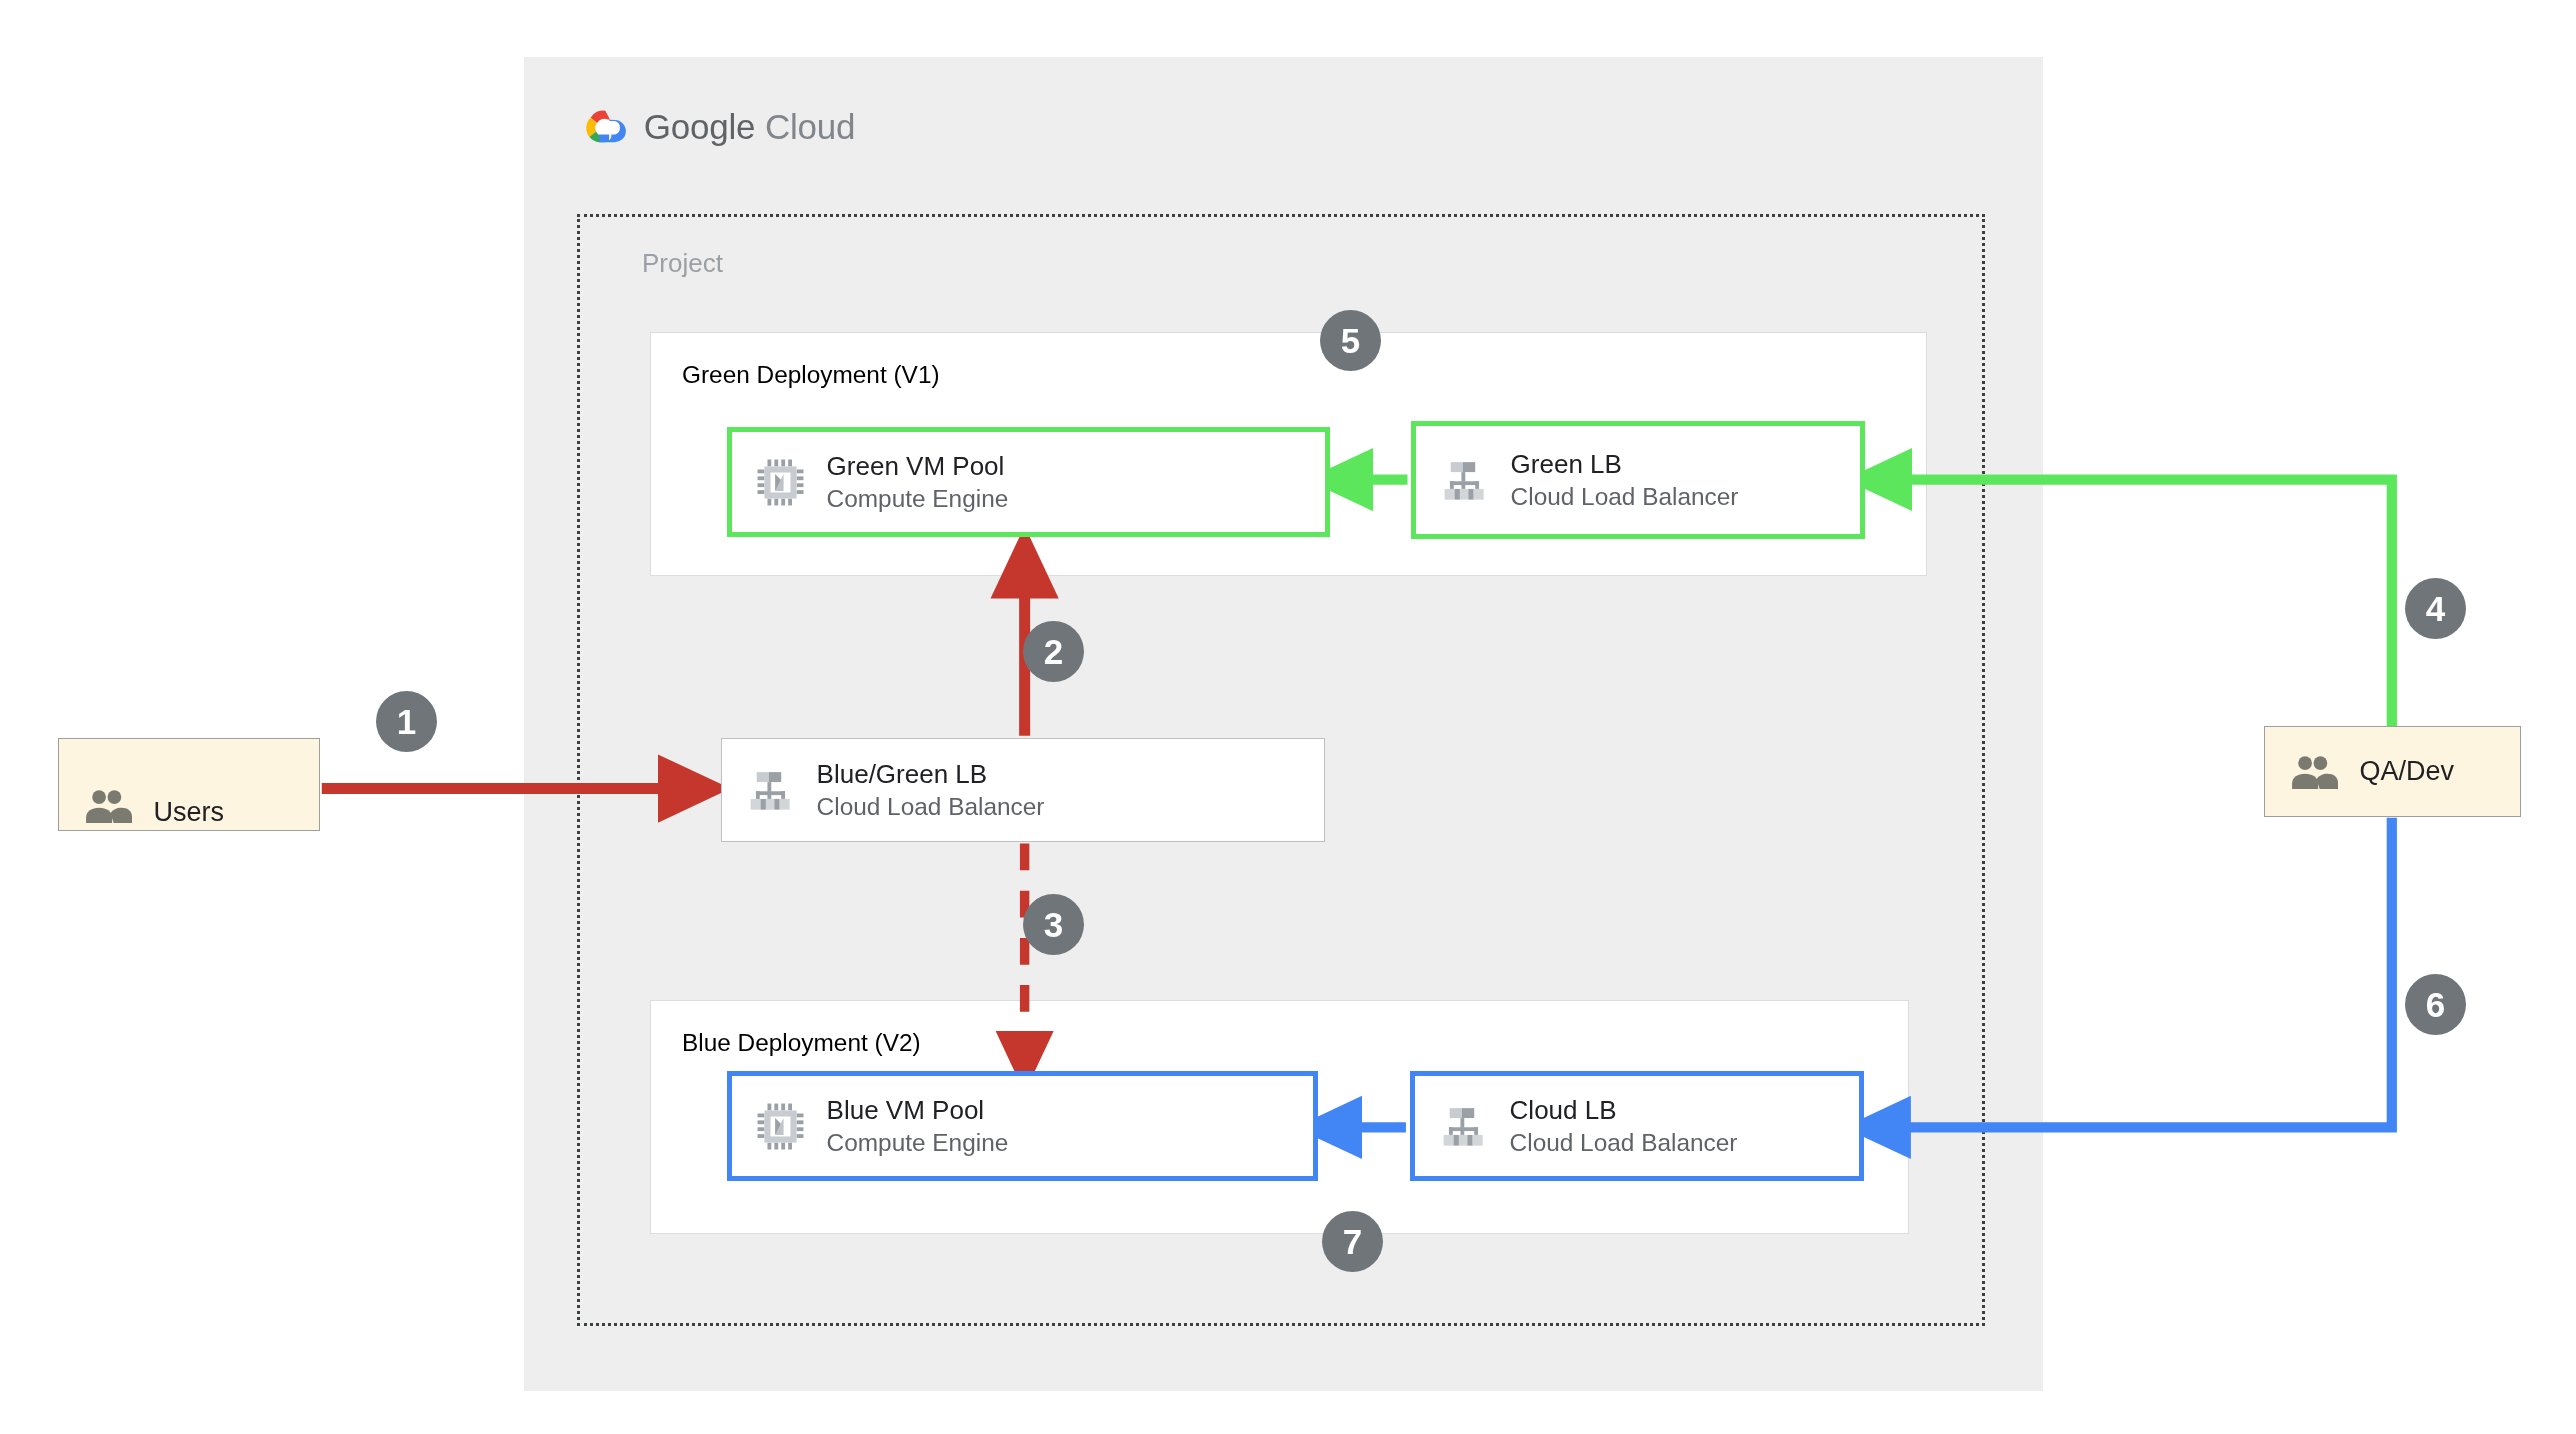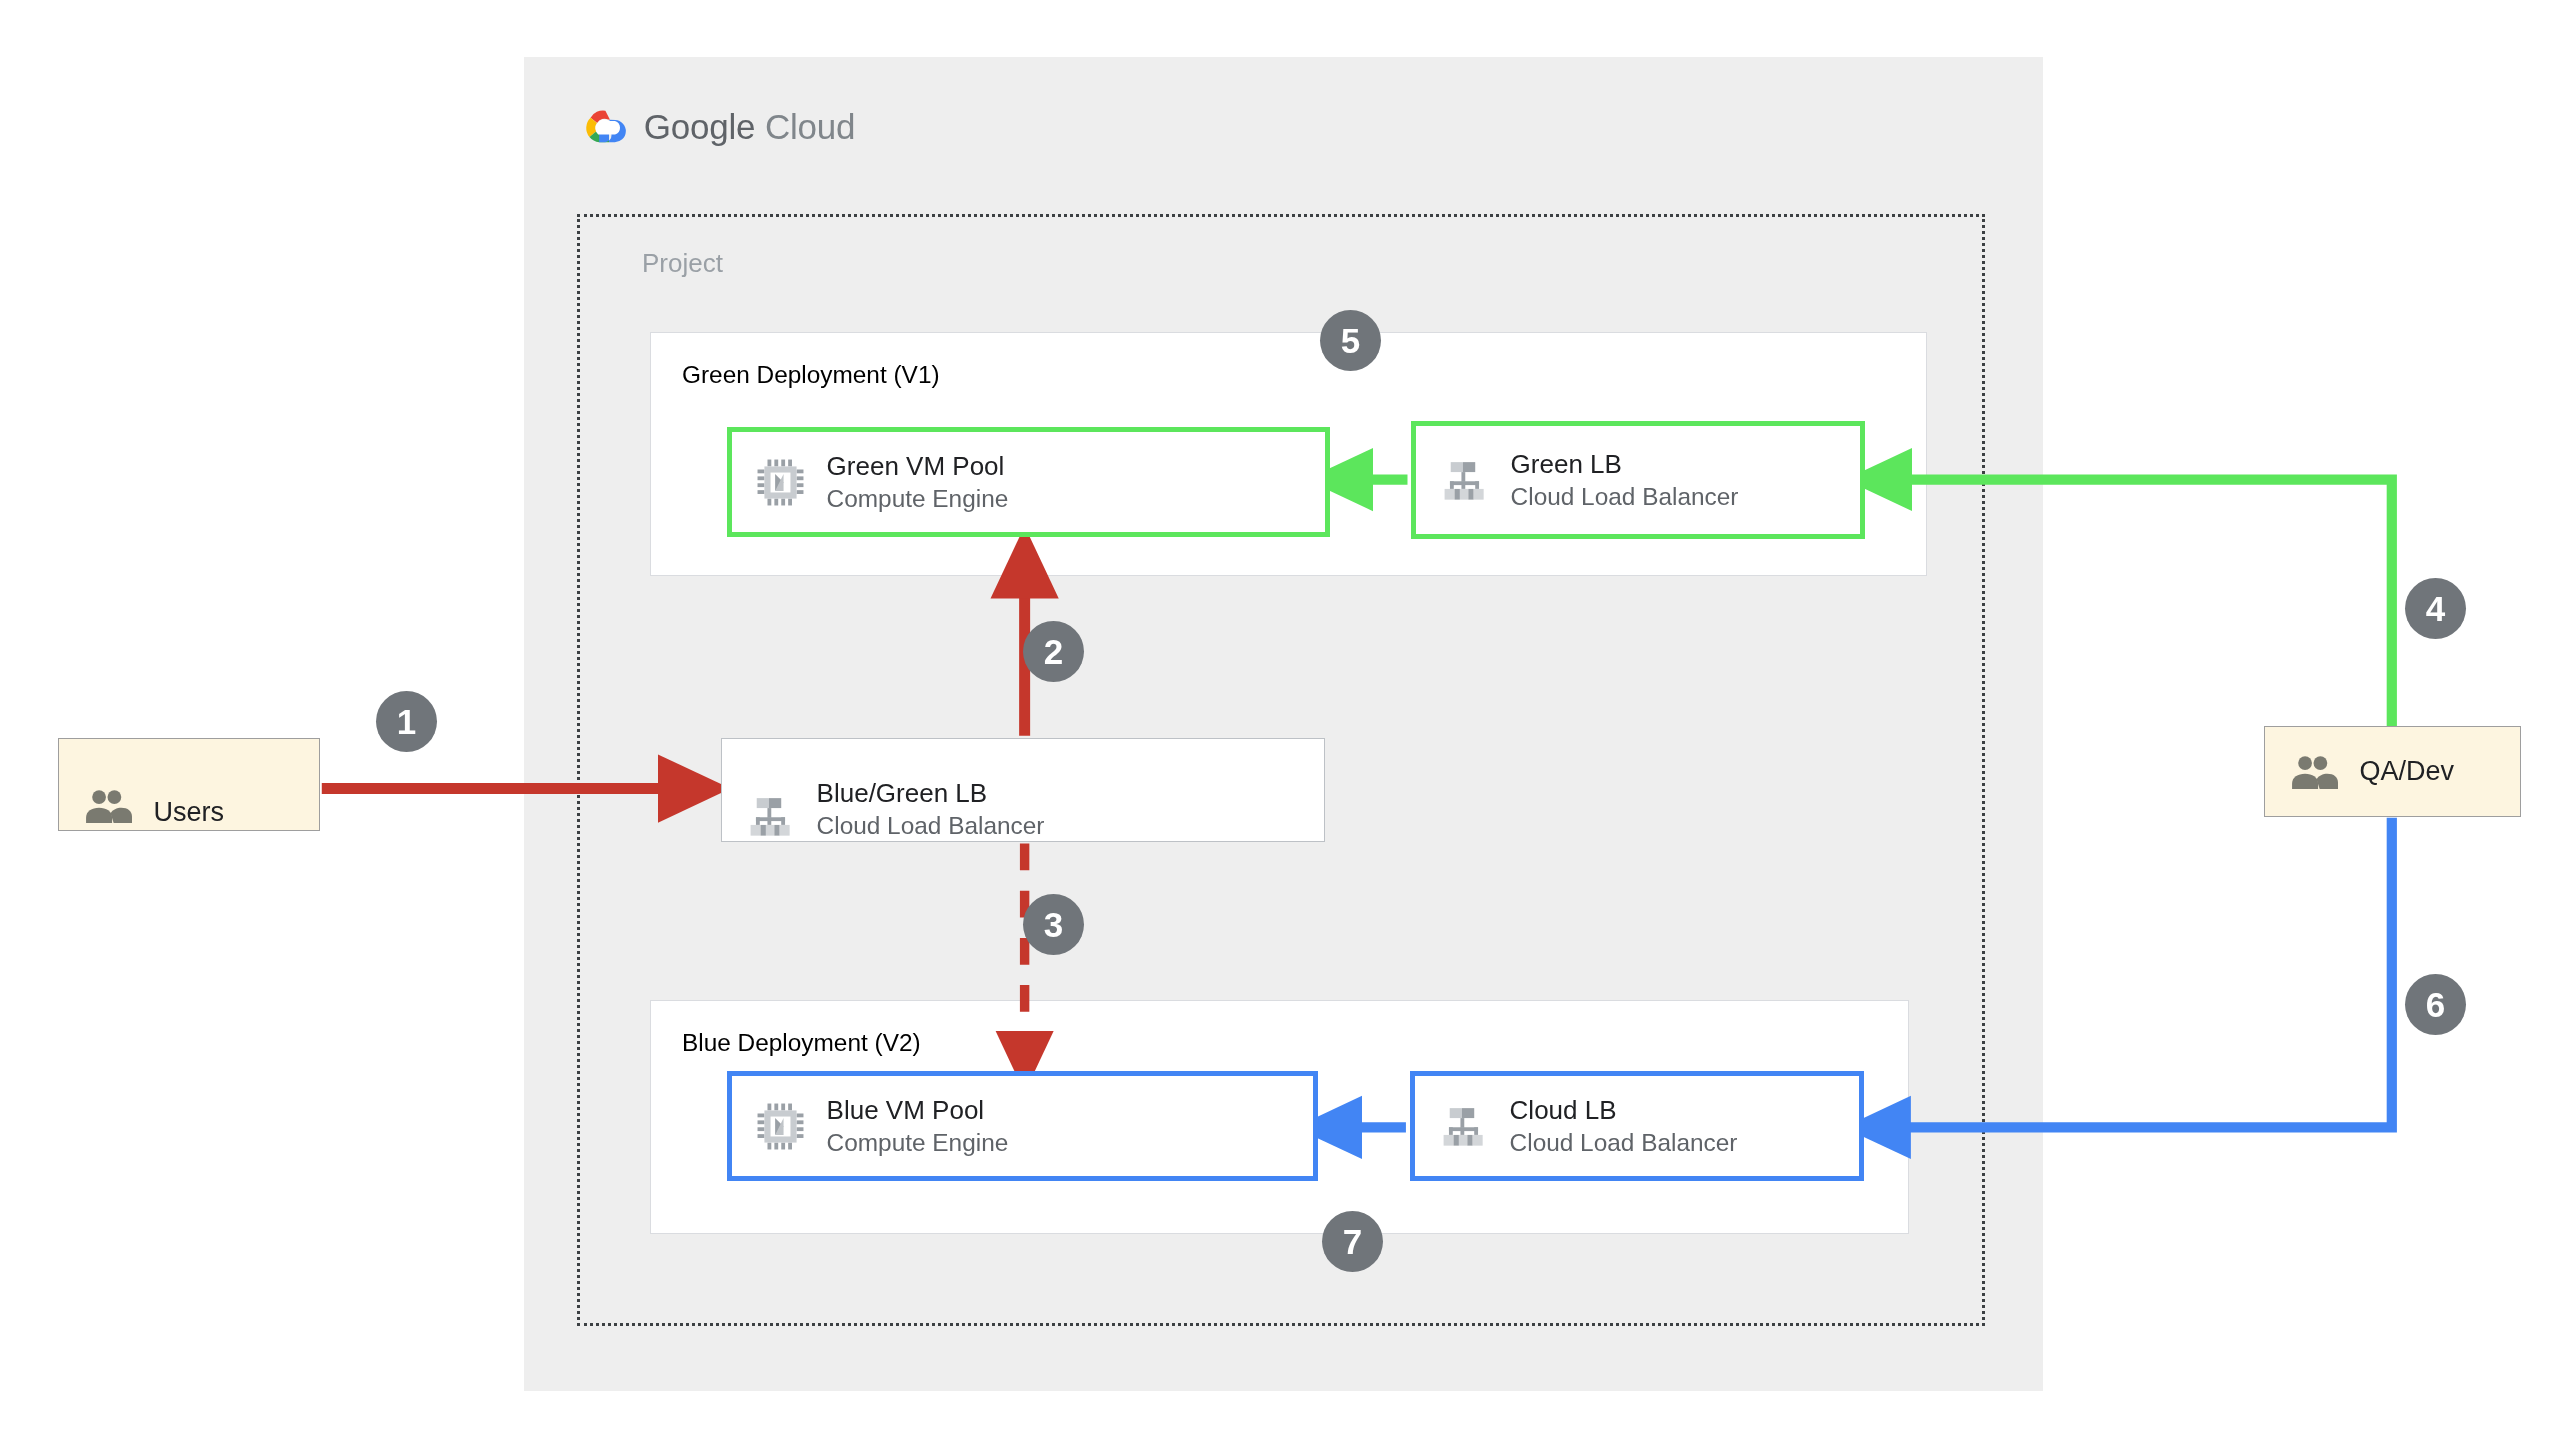--- a/index.html
+++ b/index.html
@@ -98,21 +98,21 @@
 
   
   .node {
     position: absolute;
     background: #ffffff;
     box-sizing: border-box;
     display: flex;
     align-items: center;
     padding-left: 23.6px;
   }
-  .node.plain { border: 1.6px solid #bdc1c6; align-items: flex-end; }
+  .node.plain { border: 1.6px solid #bdc1c6; }
   .node.green { border: 5.5px solid #5ce65c; }
   .node.blue  { border: 5.5px solid #4285f4; }
   .node.user  { border: 1.6px solid #9e9e9e; background: #fdf5e0; }
 
   .node-icon { flex: none; width: 49px; height: 49px; margin-right: 22px; }
   .node-text { display: flex; flex-direction: column; justify-content: center; }
   .node-title {
     font-size: 26px;
     color: #202124;
     line-height: 1.28;

